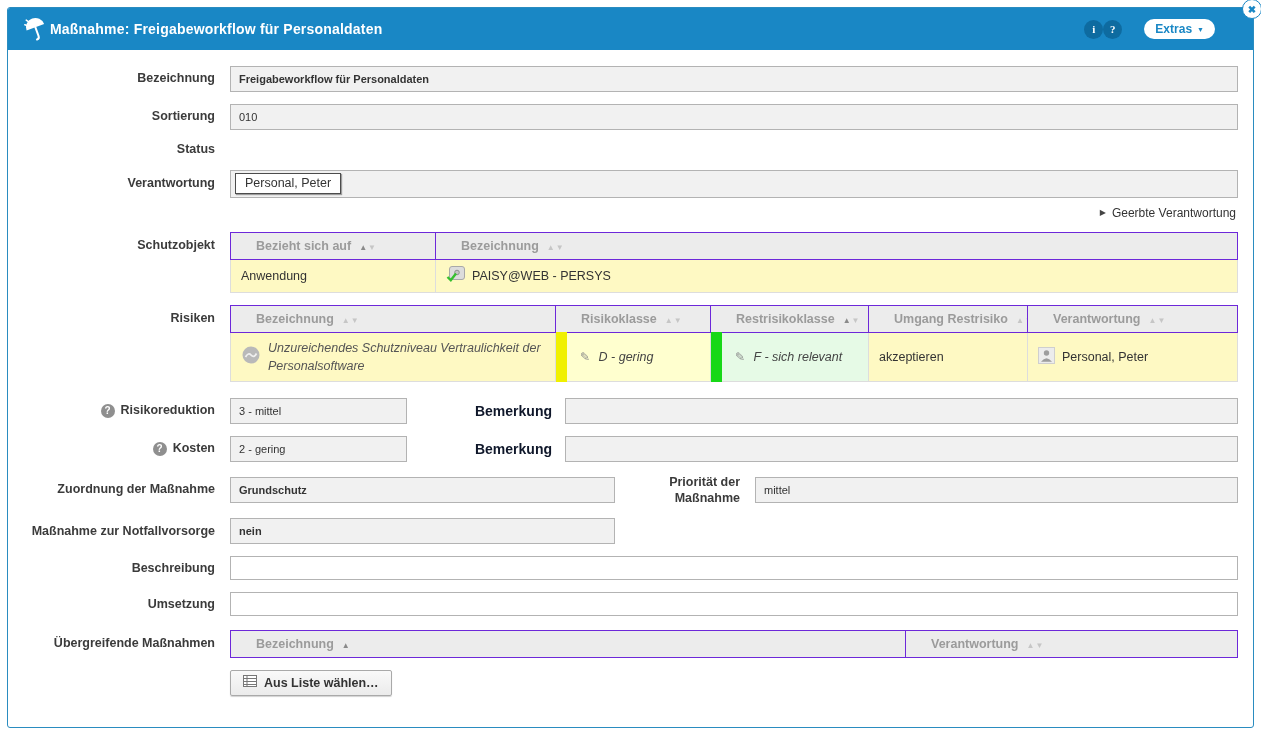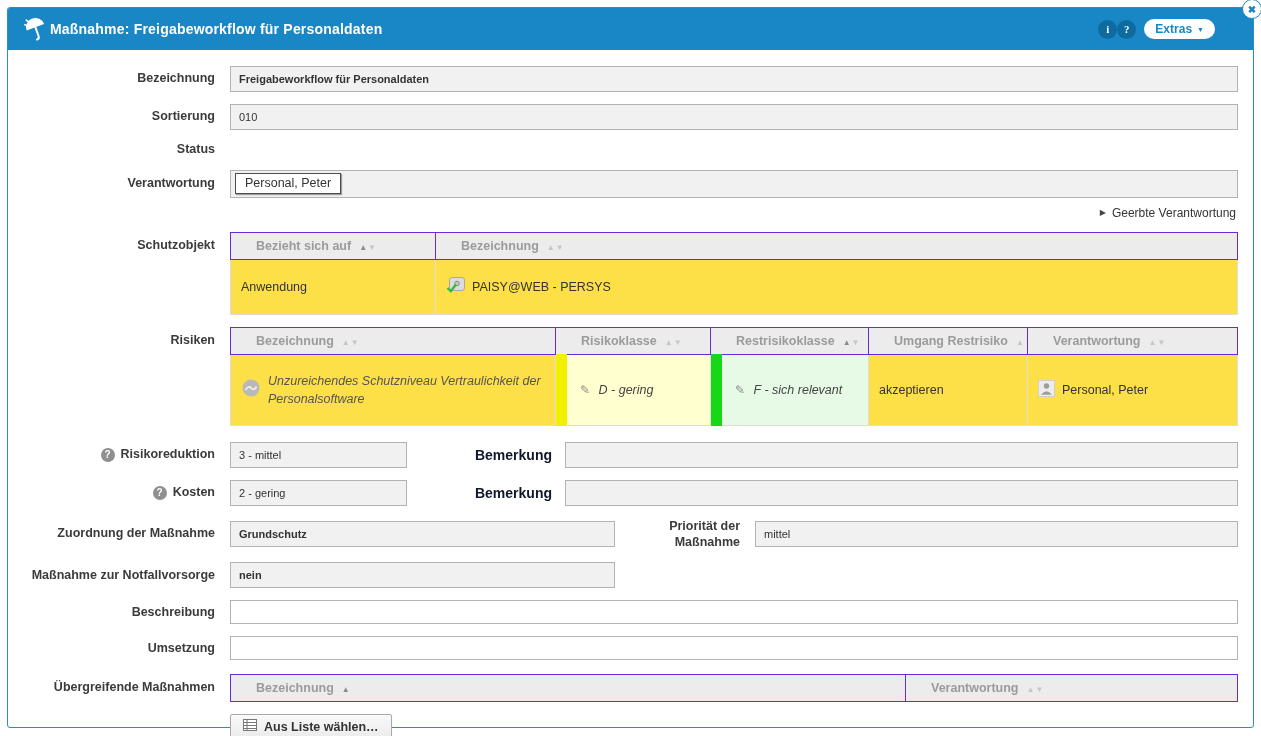--- a/index.html
+++ b/index.html
@@ -43,21 +43,21 @@
     border-radius: 50%;
     background: #0e6ba0;
     color: #fff;
     font-weight: 700;
     font-size: 11px;
     display: flex; align-items: center; justify-content: center;
     cursor: pointer;
     font-family: "Liberation Serif", serif;
   }
   .extras-btn {
-    margin-left: 8px;
+    margin-left: 22px;
     height: 20px;
     border-radius: 10px;
     background: #ffffff;
     color: #1987c5;
     font-weight: 700;
     font-size: 12px;
     display: flex; align-items: center; gap: 5px;
     padding: 0 11px;
     cursor: pointer;
   }
@@ -208,22 +208,22 @@
     color: #9b9b9b;
     text-align: left;
     padding: 6px 25px;
     font-size: 12.5px;
     cursor: pointer;
     white-space: nowrap;
     overflow: hidden;
   }
   .grid td {
     border: 1px solid #ddd;
-    background: #fde047;
-    padding: 17px 10px;
+    background: #fef9c3;
+    padding: 6px 10px;
     font-size: 12.5px;
     color: #333;
     vertical-align: middle;
   }
   .sort { font-size: 8px; color: #c6c6c6; margin-left: 8px; letter-spacing: 1px; }
   .sort .on { color: #8a8a8a; }
   .cell-flex { display: flex; align-items: center; gap: 7px; }
   .cell-flex svg { flex: none; }
   .risk-name { font-style: italic; color: #555; line-height: 1.45; }
   td.riskcell { position: relative; padding: 6px 10px 6px 24px; }

